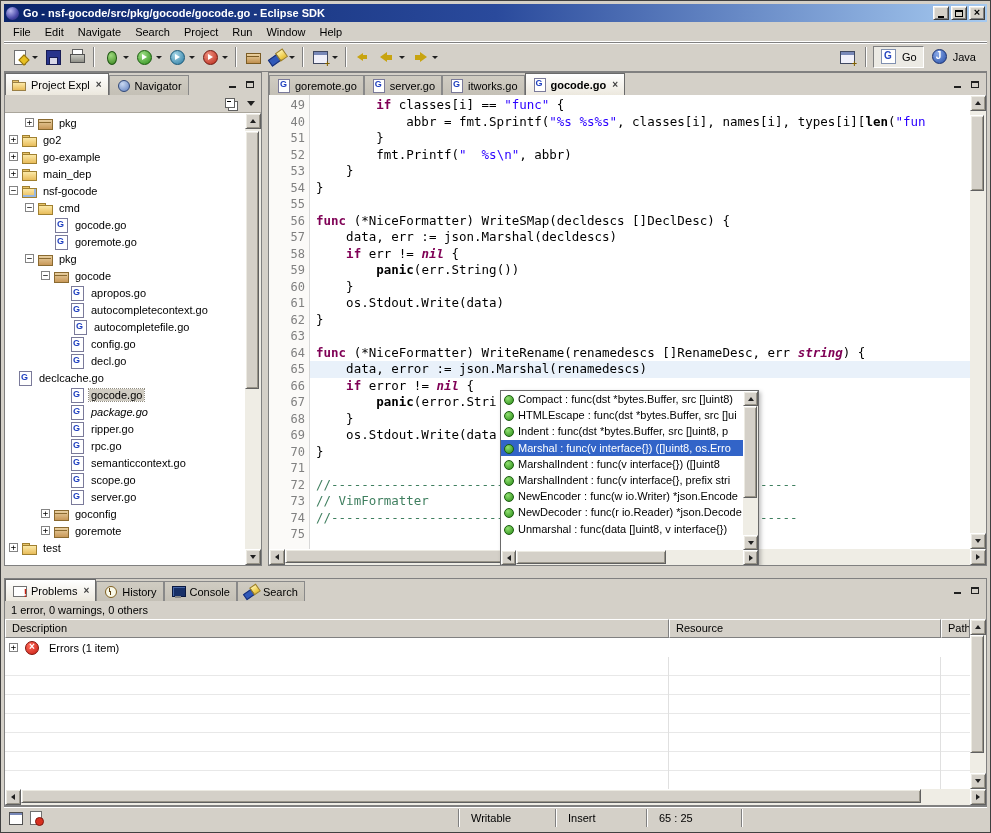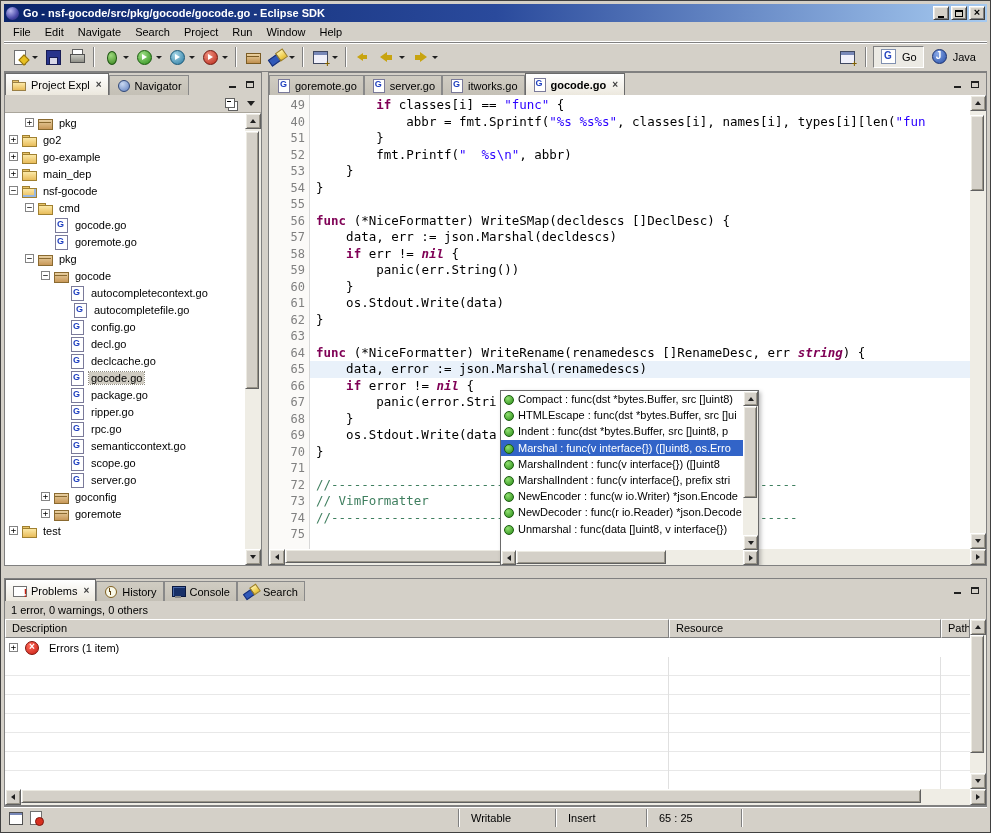--- a/index.html
+++ b/index.html
@@ -115,21 +115,21 @@
 .editor-body{flex:1;display:flex;overflow:hidden}
 .annot-ruler{width:14px;flex:none;background:#fbfaf8}
 .gutter{width:27px;flex:none;background:#fbfaf8;border-right:1px solid #d8d8d8;color:#808080;text-align:right;padding:2px 4px 0 0;font:12px/16.5px "DejaVu Sans Mono",monospace}
 .gut-line{height:16.5px}
 .code{flex:1;overflow:hidden;padding:2px 0 0 6px;font:12.5px/16.5px "DejaVu Sans Mono",monospace;white-space:pre}
 .code-line{height:16.5px}
 .code-line.current{background:#e9f1fa;box-shadow:-6px 0 0 #e9f1fa}
 .tok-k{color:#7f0055;font-weight:bold}
 .tok-s{color:#2a00ff}
 .tok-c{color:#3f7f5f}
-.tok-b{font-weight:normal}
+.tok-b{font-weight:bold}
 .tok-ki{color:#7f0055;font-weight:bold;font-style:italic}
 
 
 .sbar{background:#efede5;flex:none;display:flex}
 .sbar.v{width:16px;flex-direction:column}
 .sbar.h{height:16px;flex-direction:row}
 .sb-btn{width:16px;height:16px;flex:none;background:#d4d0c8;border:1px solid;border-color:#fff #606060 #606060 #fff;box-shadow:inset 1px 1px 0 #eceae2,inset -1px -1px 0 #989488;display:flex;align-items:center;justify-content:center}
 .sb-track{flex:1;position:relative}
 .sb-thumb{position:absolute;background:#d4d0c8;border:1px solid;border-color:#fff #606060 #606060 #fff;box-shadow:inset 1px 1px 0 #eceae2,inset -1px -1px 0 #989488}
 .sbar.v .sb-thumb{left:0;width:14px}
@@ -361,48 +361,53 @@
               <span class="tree-label">pkg</span>
             </div>
             <div class="tree-row" style="padding-left: 36px;">
               <span class="expander">−</span>
               <span class="ic ic-package"></span>
               <span class="tree-label">gocode</span>
             </div>
             <div class="tree-row" style="padding-left: 52px;">
               <span class="expander hidden"></span>
               <span class="ic ic-gofile"></span>
+              <span class="tree-label">apropos.go</span>
+            </div>
+            <div class="tree-row" style="padding-left: 52px;">
+              <span class="expander hidden"></span>
+              <span class="ic ic-gofile"></span>
               <span class="tree-label">autocompletecontext.go</span>
             </div>
             <div class="tree-row" style="padding-left: 55px;">
               <span class="expander hidden"></span>
               <span class="ic ic-gofile"></span>
               <span class="tree-label">autocompletefile.go</span>
             </div>
             <div class="tree-row" style="padding-left: 52px;">
               <span class="expander hidden"></span>
               <span class="ic ic-gofile"></span>
               <span class="tree-label">config.go</span>
             </div>
             <div class="tree-row" style="padding-left: 52px;">
               <span class="expander hidden"></span>
               <span class="ic ic-gofile"></span>
               <span class="tree-label">decl.go</span>
             </div>
-            <div class="tree-row" style="padding-left: 52px;">
+            <div class="tree-row" style="">
               <span class="expander hidden"></span>
               <span class="ic ic-gofile"></span>
               <span class="tree-label">declcache.go</span>
             </div>
             <div class="tree-row selected" style="padding-left: 52px;">
               <span class="expander hidden"></span>
               <span class="ic ic-gofile"></span>
               <span class="tree-label">gocode.go</span>
             </div>
-            <div class="tree-row" style="padding-left: 52px;">
+            <div class="tree-row" style="padding-left: 52px; font-style: italic;">
               <span class="expander hidden"></span>
               <span class="ic ic-gofile"></span>
               <span class="tree-label">package.go</span>
             </div>
             <div class="tree-row" style="padding-left: 52px;">
               <span class="expander hidden"></span>
               <span class="ic ic-gofile"></span>
               <span class="tree-label">ripper.go</span>
             </div>
             <div class="tree-row" style="padding-left: 52px;">

